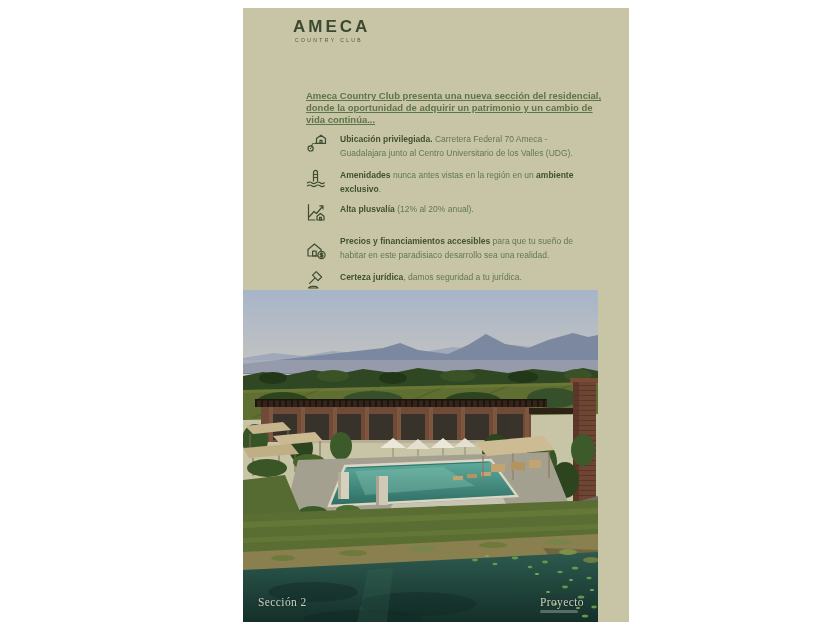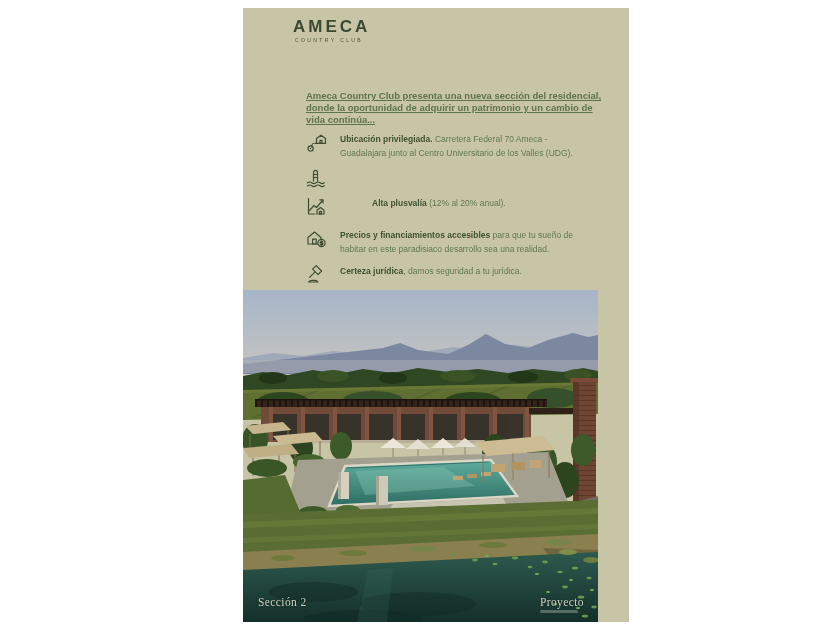--- a/index.html
+++ b/index.html
@@ -28,21 +28,21 @@
   .bullet{display:flex;align-items:flex-start;}
   .bullet + .bullet{margin-top:0;}
   .bullet .icn{
     flex:0 0 24px;width:24px;height:24px;margin-right:12px;margin-top:-2px;
   }
   .bullet .icn svg{width:24px;height:24px;display:block;}
   .btxt{
     width:253px;font-size:8.5px;line-height:14px;color:#62784f;
   }
   .btxt .b{font-weight:bold;color:#3f5130;}
-  .m1{margin-bottom:8px;} .m2{margin-bottom:6px;} .m3{margin-bottom:10px;gap:32px;} .m4{margin-bottom:8px;}
+  .m1{margin-bottom:8px;} .m2{margin-bottom:6px;} .m3{margin-bottom:10px;} .m4{margin-bottom:8px;align-items:flex-end;}
   
   .photo{position:absolute;left:0;top:282px;width:355px;height:332px;overflow:hidden;}
   .photo svg{display:block;width:355px;height:332px;}
   .caption{
     position:absolute;bottom:14px;color:#ccd1c1;
     font-family:"Liberation Serif",serif;font-size:11.5px;letter-spacing:.4px;
     text-shadow:0 0 2px rgba(0,0,0,.45);
   }
   .cap-left{left:15px;}
   .cap-right{right:14px;}
@@ -82,20 +82,21 @@
       <div class="bullet m2">
         <span class="icn">
           <svg viewBox="0 0 24 24" fill="none" stroke="#3e4b31" stroke-width="1.2" stroke-linecap="round" stroke-linejoin="round">
             <path d="M9.5 15 V7 q0-2.6 2-2.6 q2 0 2 2.6 V15"></path>
             <line x1="9.5" y1="8.5" x2="13.5" y2="8.5"></line>
             <line x1="9.5" y1="11.5" x2="13.5" y2="11.5"></line>
             <path d="M3.5 16.8 q2-1.6 4.2 0 t4.2 0 t4.2 0 t4.2 0"></path>
             <path d="M3.5 19.8 q2-1.6 4.2 0 t4.2 0 t4.2 0 t4.2 0"></path>
           </svg>
         </span>
+        <div class="btxt"><span class="b">Amenidades</span><span> nunca antes vistas en la región en un </span><span class="b">ambiente exclusivo</span><span>.</span></div>
       </div>
 
       <div class="bullet m3">
         <span class="icn">
           <svg viewBox="0 0 24 24" fill="none" stroke="#3e4b31" stroke-width="1.2" stroke-linecap="round" stroke-linejoin="round">
             <path d="M4.5 4.5 V20 H11"></path>
             <path d="M5.5 16.5 L10 11.5 L12.5 13.5 L18.5 6.5"></path>
             <path d="M15.8 5.8 H19 V9"></path>
             <path d="M13 16.3 L16.5 13.6 L20 16.3 V20 H13 Z"></path>
             <rect x="15.6" y="17.3" width="1.8" height="2.7"></rect>

